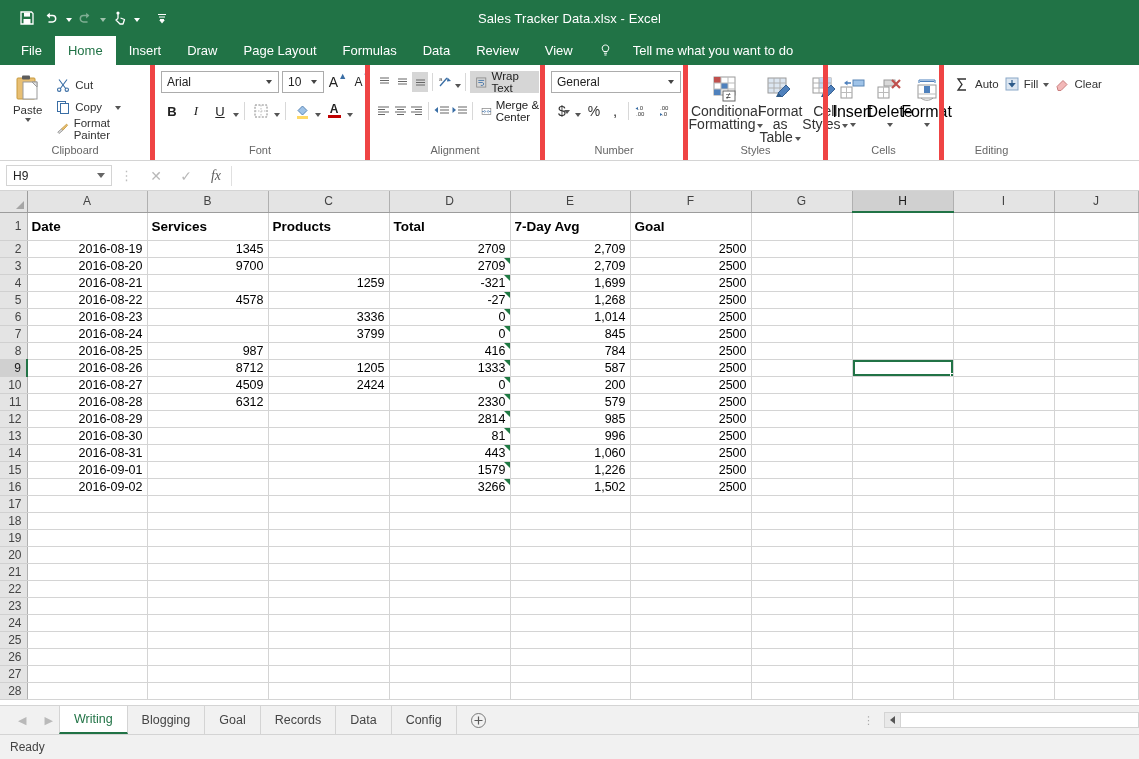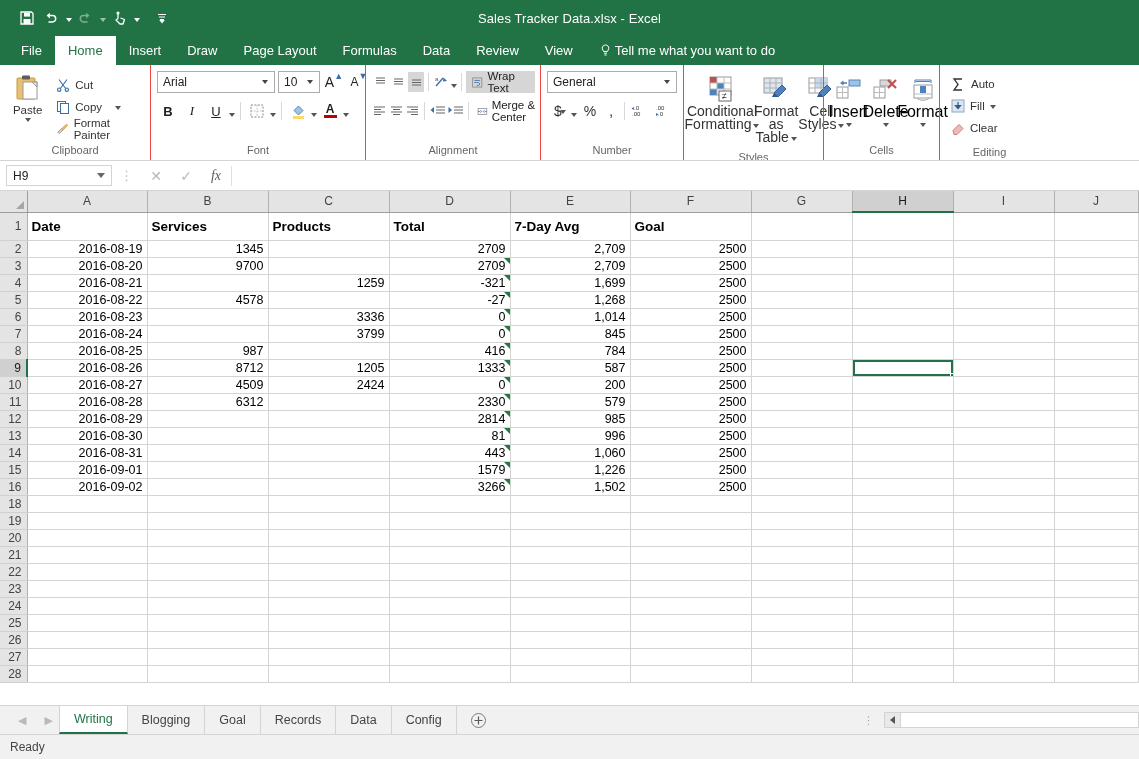--- a/index.html
+++ b/index.html
@@ -35,30 +35,30 @@
   
   .tabbar {
     height: 29px; background: #217346; display: flex; align-items: stretch;
     padding-left: 8px; flex: 0 0 29px;
   }
   .rtab {
     color: #ffffff; font-size: 13px; padding: 0 13px;
     display: flex; align-items: center; cursor: pointer; white-space: nowrap;
   }
   .rtab.active { background: #ffffff; color: #217346; font-weight: normal; }
-  .tellme { color:#ffffff; font-size:13px; display:flex; align-items:center; gap:4px; padding:0 10px 0 14px; cursor:pointer;}
+  .tellme { color:#ffffff; font-size:13px; display:flex; align-items:center; gap:22px; padding:0 10px 0 14px; cursor:pointer;}
   .bulb { width: 11px; height: 14px; }
 
   
   .ribbon {
     height: 96px; background: #ffffff; border-bottom: 1px solid #d4d4d4;
     display: flex; align-items: stretch; flex: 0 0 96px; position: relative; overflow: hidden;
   }
   .rgroup { position: relative; display: flex; flex-direction: column; padding: 3px 0 0 0; }
-  .rgroup + .rgroup { border-left: 1px solid #ef4444; gap: 7px; }
+  .rgroup + .rgroup { border-left: 5px solid #ef4444; }
   .rgroup-body { flex: 1; display: flex; align-items: flex-start; padding: 3px 5px 0 6px; }
   .rgroup-title {
     height: 16px; font-size: 11px; color: #666; text-align: center;
     position: relative; padding-bottom: 2px;
   }
 
   
   .g-clip { width: 150px; }
   .paste-btn { width: 48px; display:flex; flex-direction:column; align-items:center; padding-top:2px; cursor:pointer;}
   .paste-label { font-size:11.5px; color:#333; margin-top:1px; }
@@ -559,21 +559,21 @@
               <path d="M8 21c3 3 9 3 12 0" fill="none" stroke="#9a9a9a"></path>
           </svg>
           <div class="bl">Format</div>
           <div class="mini-caret"></div>
         </div>
       </div>
       <div class="rgroup-title">Cells</div>
     </div>
 
     <div class="rgroup g-edit">
-      <div class="rgroup-body" style="flex-direction:column;padding-top:5px;padding-left:8px;">
+      <div class="rgroup-body" style="flex-direction:row;padding-top:5px;padding-left:8px;">
         <div class="ed-item">
           <svg width="15" height="15" viewBox="0 0 15 15">
               <path d="M11 2H3l4 5.4L3 13h8" fill="none" stroke="#333" stroke-width="1.3"></path>
             </svg>
           <span>Auto</span>
         </div>
         <div class="ed-item">
           <svg width="14" height="14" viewBox="0 0 14 14">
               <rect x="1" y="1" width="12" height="12" fill="#dce6f1" stroke="#8aa8c8"></rect>
               <path d="M7 3v5M4.5 6.5 7 9.5l2.5-3z" fill="#2e5b8a" stroke="#2e5b8a" stroke-width="1.2"></path>
@@ -833,20 +833,33 @@
             <td class="cell"></td>
             <td class="cell num">3266<span class="errflag"></span></td>
             <td class="cell num">1,502</td>
             <td class="cell num">2500</td>
             <td class="cell"></td>
             <td class="cell"></td>
             <td class="cell"></td>
             <td class="cell"></td>
           </tr>
           <tr style="height: 17px;">
+            <td class="rowhdr">17</td>
+            <td class="cell"></td>
+            <td class="cell"></td>
+            <td class="cell"></td>
+            <td class="cell"></td>
+            <td class="cell"></td>
+            <td class="cell"></td>
+            <td class="cell"></td>
+            <td class="cell"></td>
+            <td class="cell"></td>
+            <td class="cell"></td>
+          </tr>
+          <tr style="height: 17px;">
             <td class="rowhdr">18</td>
             <td class="cell"></td>
             <td class="cell"></td>
             <td class="cell"></td>
             <td class="cell"></td>
             <td class="cell"></td>
             <td class="cell"></td>
             <td class="cell"></td>
             <td class="cell"></td>
             <td class="cell"></td>

